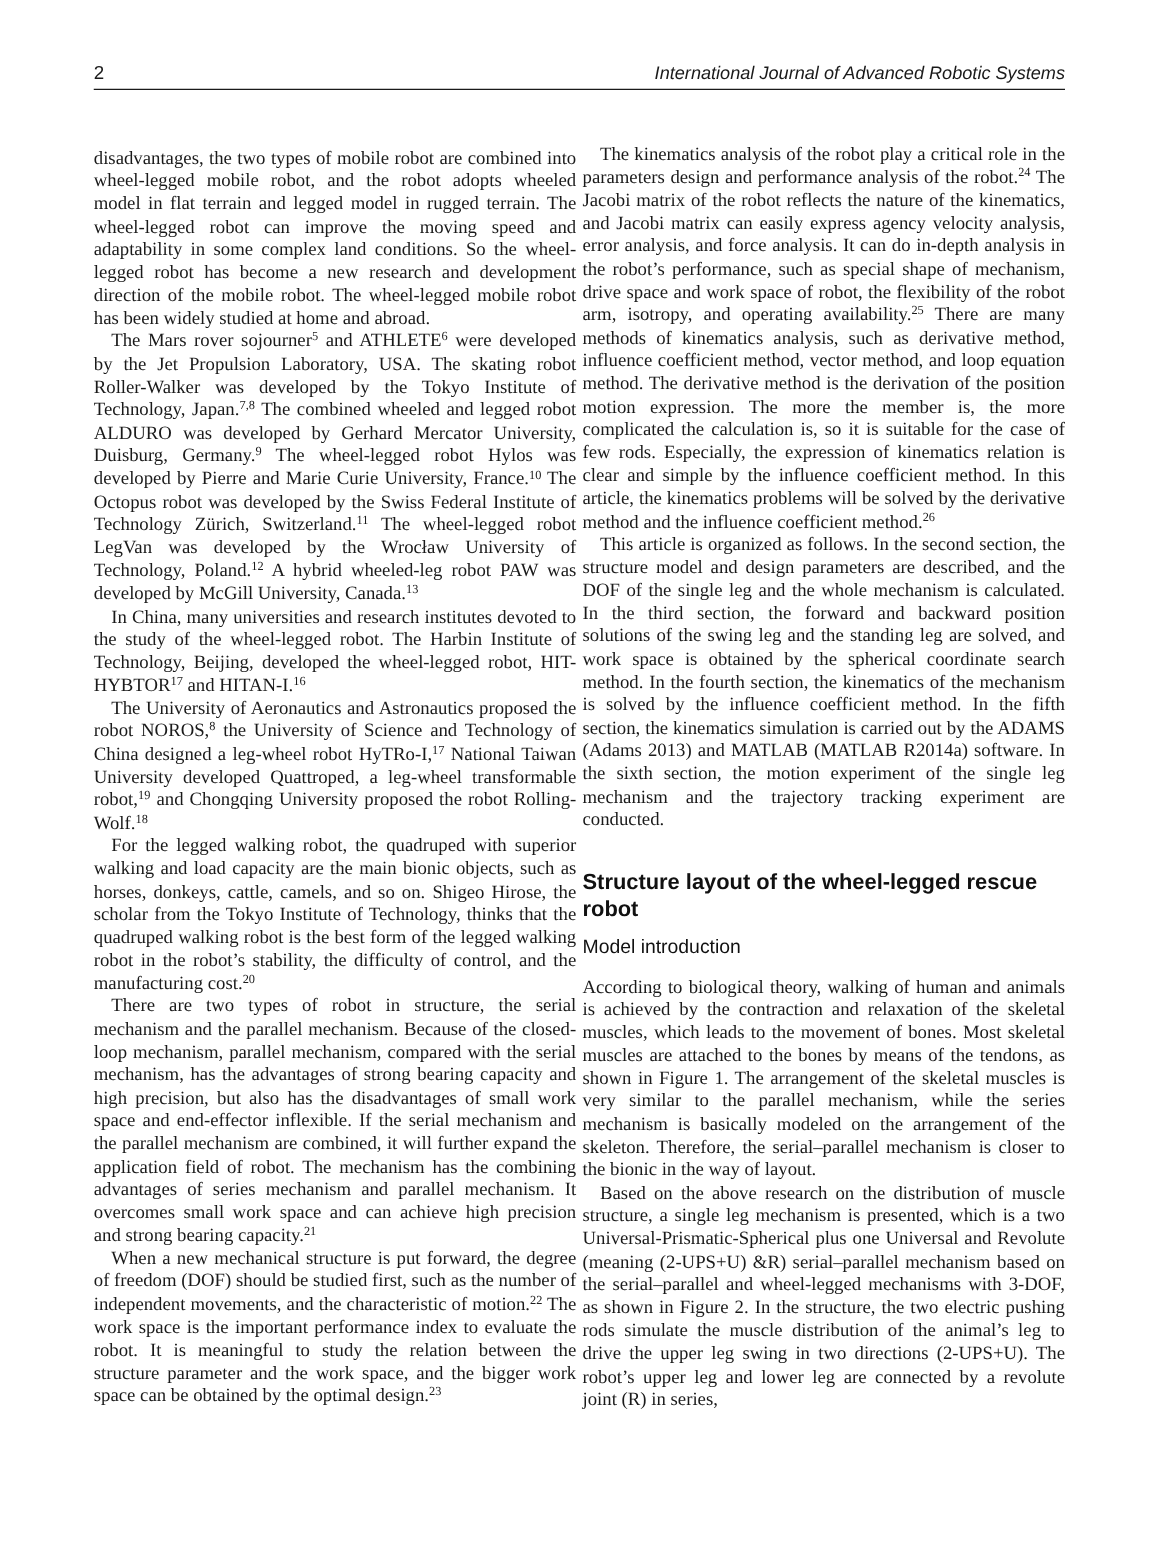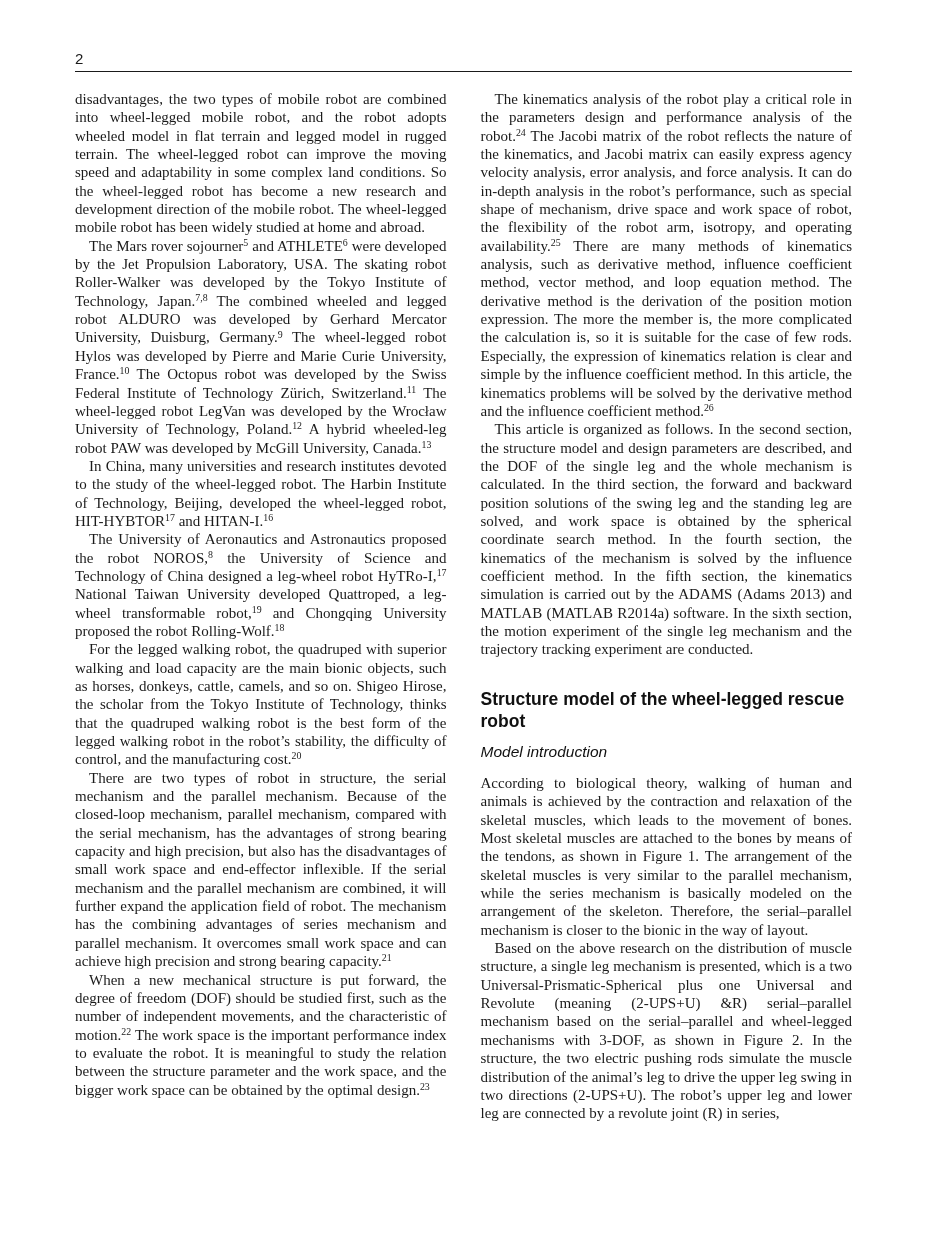--- a/index.html
+++ b/index.html
@@ -33,22 +33,23 @@
     font-size: 14.5px;
     font-style: italic;
   }
   .header-rule {
     border: none;
     border-top: 1.6px solid #1a1a1a;
     margin: 4px 0 0 0;
   }
   .columns {
     display: flex;
-    gap: 34px;
-    margin-top: 18px;
+    gap: 5px;
+    margin-top: 43px;
+    align-items: center;
   }
   .col {
     flex: 1 1 0;
     min-width: 0;
     text-align: justify;
     font-size: 15px;
     line-height: 18.35px;
   }
   p.para {
     margin: 0;
@@ -68,53 +69,53 @@
     font-size: 17.5px;
     line-height: 22px;
     font-weight: bold;
     margin: 29px 0 11px 0;
     text-align: left;
     color: #111111;
   }
   h3.subsection-heading {
     font-family: "Liberation Sans", sans-serif;
     font-size: 15.5px;
-    font-style: italic;
     font-weight: normal;
     margin: 0 0 13px 0;
     text-align: left;
     color: #111111;
   }
 </style>
 </head>
 <body>
 
 <div class="page">
 
   <header class="page-header">
     <span class="page-number">2</span>
+    <span class="journal-title">International Journal of Advanced Robotic Systems</span>
   </header>
   <hr class="header-rule">
 
   <main class="columns">
 
     <div class="col">
       <p class="para">disadvantages, the two types of mobile robot are combined into wheel-legged mobile robot, and the robot adopts wheeled model in flat terrain and legged model in rugged terrain. The wheel-legged robot can improve the moving speed and adaptability in some complex land conditions. So the wheel-legged robot has become a new research and development direction of the mobile robot. The wheel-legged mobile robot has been widely studied at home and abroad.</p>
       <p class="para indent">The Mars rover sojourner<sup>5</sup> and ATHLETE<sup>6</sup> were developed by the Jet Propulsion Laboratory, USA. The skating robot Roller-Walker was developed by the Tokyo Institute of Technology, Japan.<sup>7,8</sup> The combined wheeled and legged robot ALDURO was developed by Gerhard Mercator University, Duisburg, Germany.<sup>9</sup> The wheel-legged robot Hylos was developed by Pierre and Marie Curie University, France.<sup>10</sup> The Octopus robot was developed by the Swiss Federal Institute of Technology Zürich, Switzerland.<sup>11</sup> The wheel-legged robot LegVan was developed by the Wrocław University of Technology, Poland.<sup>12</sup> A hybrid wheeled-leg robot PAW was developed by McGill University, Canada.<sup>13</sup></p>
       <p class="para indent">In China, many universities and research institutes devoted to the study of the wheel-legged robot. The Harbin Institute of Technology, Beijing, developed the wheel-legged robot, HIT-HYBTOR<sup>17</sup> and HITAN-I.<sup>16</sup></p>
       <p class="para indent">The University of Aeronautics and Astronautics proposed the robot NOROS,<sup>8</sup> the University of Science and Technology of China designed a leg-wheel robot HyTRo-I,<sup>17</sup> National Taiwan University developed Quattroped, a leg-wheel transformable robot,<sup>19</sup> and Chongqing University proposed the robot Rolling-Wolf.<sup>18</sup></p>
       <p class="para indent">For the legged walking robot, the quadruped with superior walking and load capacity are the main bionic objects, such as horses, donkeys, cattle, camels, and so on. Shigeo Hirose, the scholar from the Tokyo Institute of Technology, thinks that the quadruped walking robot is the best form of the legged walking robot in the robot’s stability, the difficulty of control, and the manufacturing cost.<sup>20</sup></p>
       <p class="para indent">There are two types of robot in structure, the serial mechanism and the parallel mechanism. Because of the closed-loop mechanism, parallel mechanism, compared with the serial mechanism, has the advantages of strong bearing capacity and high precision, but also has the disadvantages of small work space and end-effector inflexible. If the serial mechanism and the parallel mechanism are combined, it will further expand the application field of robot. The mechanism has the combining advantages of series mechanism and parallel mechanism. It overcomes small work space and can achieve high precision and strong bearing capacity.<sup>21</sup></p>
       <p class="para indent">When a new mechanical structure is put forward, the degree of freedom (DOF) should be studied first, such as the number of independent movements, and the characteristic of motion.<sup>22</sup> The work space is the important performance index to evaluate the robot. It is meaningful to study the relation between the structure parameter and the work space, and the bigger work space can be obtained by the optimal design.<sup>23</sup></p>
     </div>
 
     <div class="col">
       <p class="para indent">The kinematics analysis of the robot play a critical role in the parameters design and performance analysis of the robot.<sup>24</sup> The Jacobi matrix of the robot reflects the nature of the kinematics, and Jacobi matrix can easily express agency velocity analysis, error analysis, and force analysis. It can do in-depth analysis in the robot’s performance, such as special shape of mechanism, drive space and work space of robot, the flexibility of the robot arm, isotropy, and operating availability.<sup>25</sup> There are many methods of kinematics analysis, such as derivative method, influence coefficient method, vector method, and loop equation method. The derivative method is the derivation of the position motion expression. The more the member is, the more complicated the calculation is, so it is suitable for the case of few rods. Especially, the expression of kinematics relation is clear and simple by the influence coefficient method. In this article, the kinematics problems will be solved by the derivative method and the influence coefficient method.<sup>26</sup></p>
       <p class="para indent">This article is organized as follows. In the second section, the structure model and design parameters are described, and the DOF of the single leg and the whole mechanism is calculated. In the third section, the forward and backward position solutions of the swing leg and the standing leg are solved, and work space is obtained by the spherical coordinate search method. In the fourth section, the kinematics of the mechanism is solved by the influence coefficient method. In the fifth section, the kinematics simulation is carried out by the ADAMS (Adams 2013) and MATLAB (MATLAB R2014a) software. In the sixth section, the motion experiment of the single leg mechanism and the trajectory tracking experiment are conducted.</p>
-      <h2 class="section-heading">Structure model of the wheel-legged rescue robot</h2>
+      <h2 class="section-heading">Structure layout of the wheel-legged rescue robot</h2>
       <h3 class="subsection-heading">Model introduction</h3>
       <p class="para">According to biological theory, walking of human and animals is achieved by the contraction and relaxation of the skeletal muscles, which leads to the movement of bones. Most skeletal muscles are attached to the bones by means of the tendons, as shown in Figure 1. The arrangement of the skeletal muscles is very similar to the parallel mechanism, while the series mechanism is basically modeled on the arrangement of the skeleton. Therefore, the serial–parallel mechanism is closer to the bionic in the way of layout.</p>
       <p class="para indent">Based on the above research on the distribution of muscle structure, a single leg mechanism is presented, which is a two Universal-Prismatic-Spherical plus one Universal and Revolute (meaning (2-UPS+U) &amp;R) serial–parallel mechanism based on the serial–parallel and wheel-legged mechanisms with 3-DOF, as shown in Figure 2. In the structure, the two electric pushing rods simulate the muscle distribution of the animal’s leg to drive the upper leg swing in two directions (2-UPS+U). The robot’s upper leg and lower leg are connected by a revolute joint (R) in series,</p>
     </div>
 
   </main>
 
 </div>
 
 </body></html>

